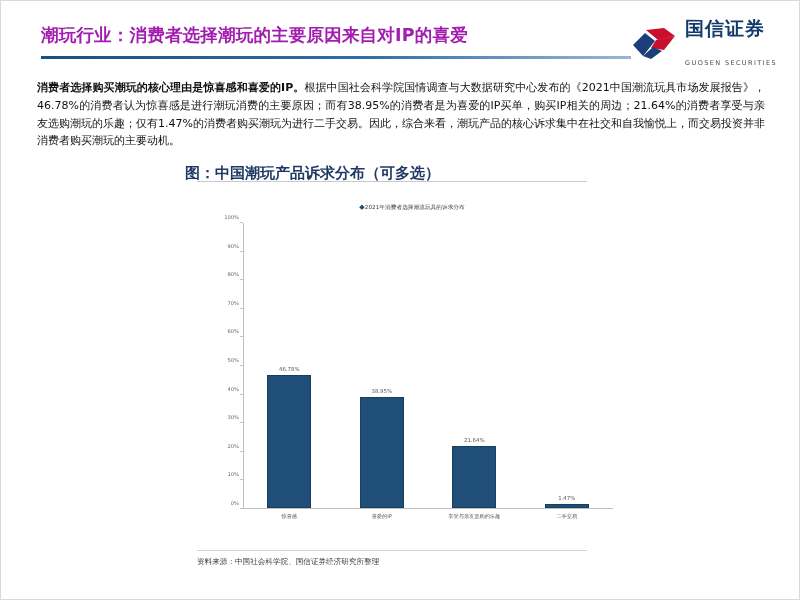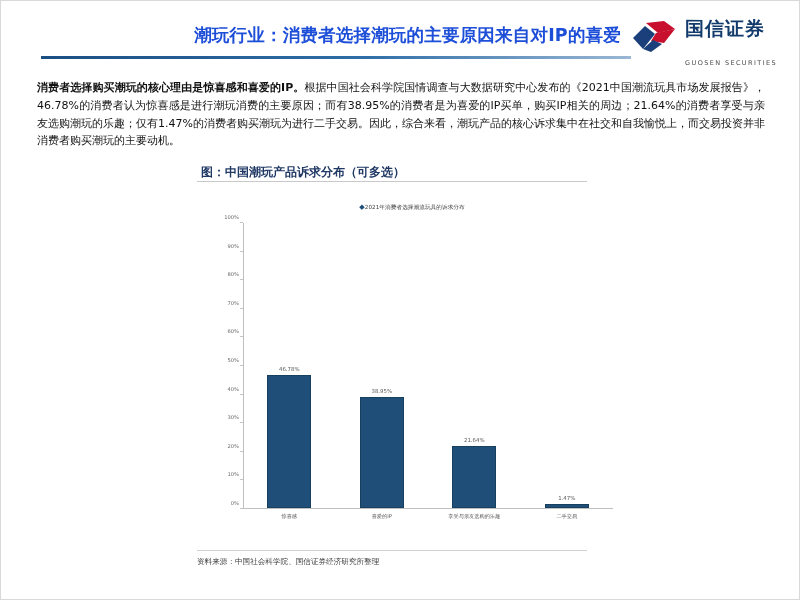--- a/index.html
+++ b/index.html
@@ -18,32 +18,31 @@
     box-sizing:border-box;
   }
   
   .header{
     position:absolute;left:0;top:0;width:800px;height:70px;
   }
   .title-wrap{
     position:absolute;left:40px;top:22px;width:580px;
   }
   .slide-title{
-    font-size:17.5px;font-weight:bold;color:#1d4ed8;
+    font-size:17.5px;font-weight:bold;color:#a21caf;
     letter-spacing:.2px;white-space:nowrap;
     font-family:"DejaVu Sans","Liberation Sans",sans-serif;
-    text-align:right;
   }
   .title-rule{
     position:absolute;left:40px;top:55px;width:590px;height:3px;
     background:linear-gradient(to right,#1b4f83 0%,#2f6ea8 55%,#9ab7d4 100%);
   }
   .logo{
     position:absolute;right:24px;top:18px;
-    display:flex;gap:8px;
+    display:flex;align-items:center;gap:8px;
   }
   .logo-mark{
     position:relative;width:46px;height:34px;flex:none;
   }
   .logo-text{display:flex;flex-direction:column;justify-content:center;}
   .logo-cn{
     font-size:19px;font-weight:bold;color:#123a6b;letter-spacing:1px;
     line-height:1.05;
   }
   .logo-en{
@@ -53,22 +52,22 @@
   .content{
     position:absolute;left:36px;top:78px;width:728px;
   }
   .para{
     font-size:11px;line-height:1.62;color:#111;text-align:justify;
     font-family:"DejaVu Sans","Liberation Sans",sans-serif;
   }
   .para b{font-weight:bold;}
   
   .fig-caption{
-    position:absolute;left:200px;top:163px;width:430px;
-    font-size:12px;color:#1f3864;font-weight:bold;
+    position:absolute;left:184px;top:163px;width:430px;
+    font-size:15px;color:#1f3864;font-weight:bold;
   }
   .caption-rule{
     position:absolute;left:196px;top:180px;width:390px;height:1px;
     background:#c9c9c9;
   }
   
   .chart-box{
     position:absolute;left:196px;top:190px;width:430px;height:350px;
     background:#ffffff;
   }

